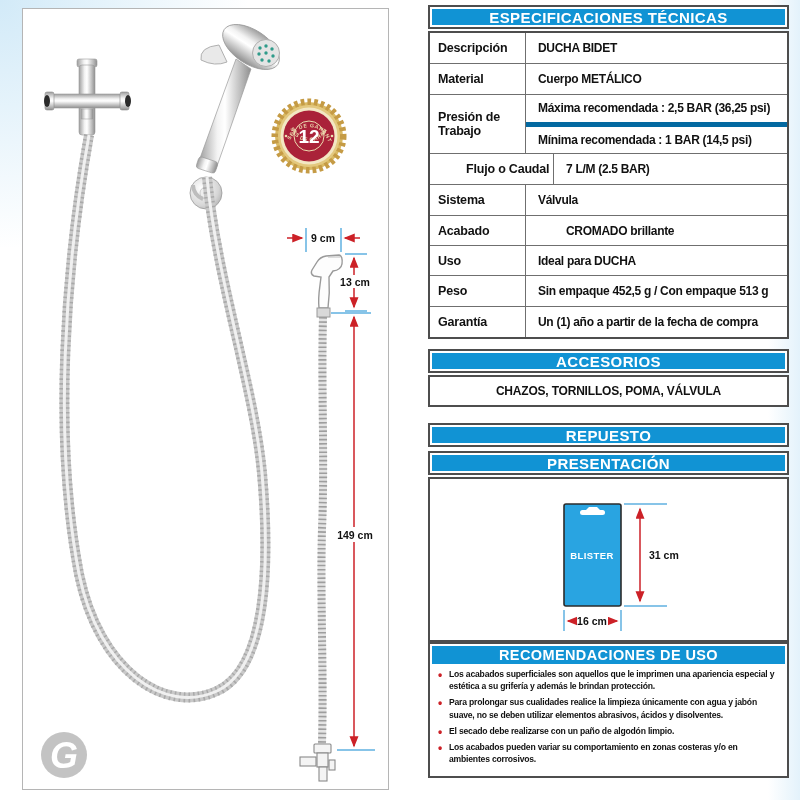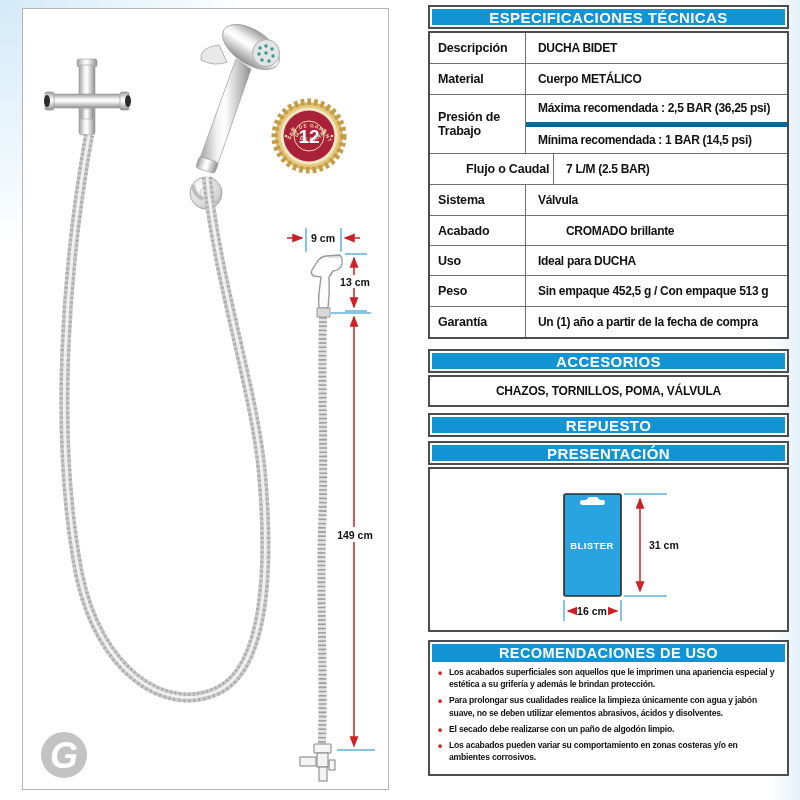--- a/index.html
+++ b/index.html
@@ -243,21 +243,21 @@
         <div class="cell-label">Garantía</div>
         <div class="cell-value">Un (1) año a partir de la fecha de compra</div>
       </div>
     </div>
 
     <div class="boxed hdrbox" style="margin-top:10px;">
       <div class="bluebar">ACCESORIOS</div>
     </div>
     <div class="boxed center-row" style="margin-top:2px;height:32px;">CHAZOS, TORNILLOS, POMA, VÁLVULA</div>
 
-    <div class="boxed hdrbox" style="margin-top:6px;">
+    <div class="boxed hdrbox" style="margin-top:16px;">
       <div class="bluebar">REPUESTO</div>
     </div>
 
     <div class="boxed hdrbox" style="margin-top:4px;">
       <div class="bluebar">PRESENTACIÓN</div>
     </div>
     <div class="boxed" style="margin-top:2px;height:165px;">
       <svg width="357" height="161" viewBox="0 0 357 161">
         <defs>
           <marker id="arE2" markerWidth="9" markerHeight="8" refX="6.5" refY="3" orient="auto">
@@ -278,21 +278,21 @@
         <text x="219" y="80" font-size="10.5" font-weight="bold" fill="#111">31 cm</text>
 
         <line x1="134" y1="131" x2="134" y2="152" stroke="#5fb0e0" stroke-width="1.5"></line>
         <line x1="191" y1="131" x2="191" y2="152" stroke="#5fb0e0" stroke-width="1.5"></line>
         <line x1="138" y1="142" x2="187" y2="142" stroke="#cc2127" stroke-width="1.5" marker-start="url(#arS2)" marker-end="url(#arE2)"></line>
         <rect x="147" y="135" width="31" height="13" fill="#ffffff"></rect>
         <text x="162" y="146" text-anchor="middle" font-size="10.5" font-weight="bold" fill="#111">16 cm</text>
       </svg>
     </div>
 
-    <div class="boxed" style="margin-top:8px;height:136px;">
+    <div class="boxed" style="margin-top:0;height:136px;">
       <div class="bluebar" style="height:18px;font-size:14.5px;">RECOMENDACIONES DE USO</div>
       <ul class="rec-list">
         <li>Los acabados superficiales son aquellos que le imprimen una apariencia especial y estética a su grifería y además le brindan protección.</li>
         <li>Para prolongar sus cualidades realice la limpieza únicamente con agua y jabón suave, no se deben utilizar elementos abrasivos, ácidos y disolventes.</li>
         <li>El secado debe realizarse con un paño de algodón limpio.</li>
         <li>Los acabados pueden variar su comportamiento en zonas costeras y/o en ambientes corrosivos.</li>
       </ul>
     </div>
 
   </div>

